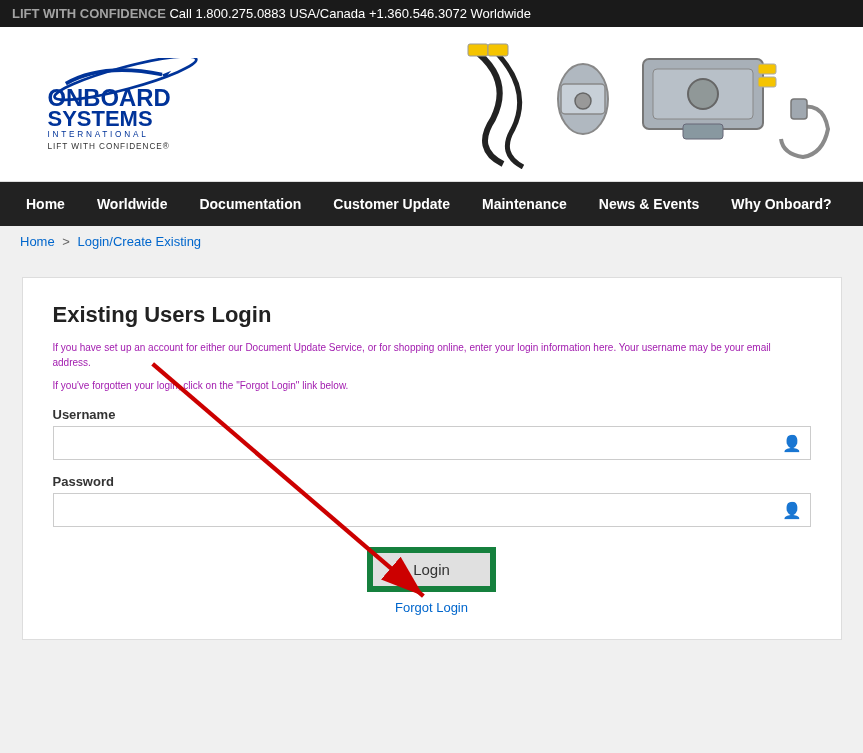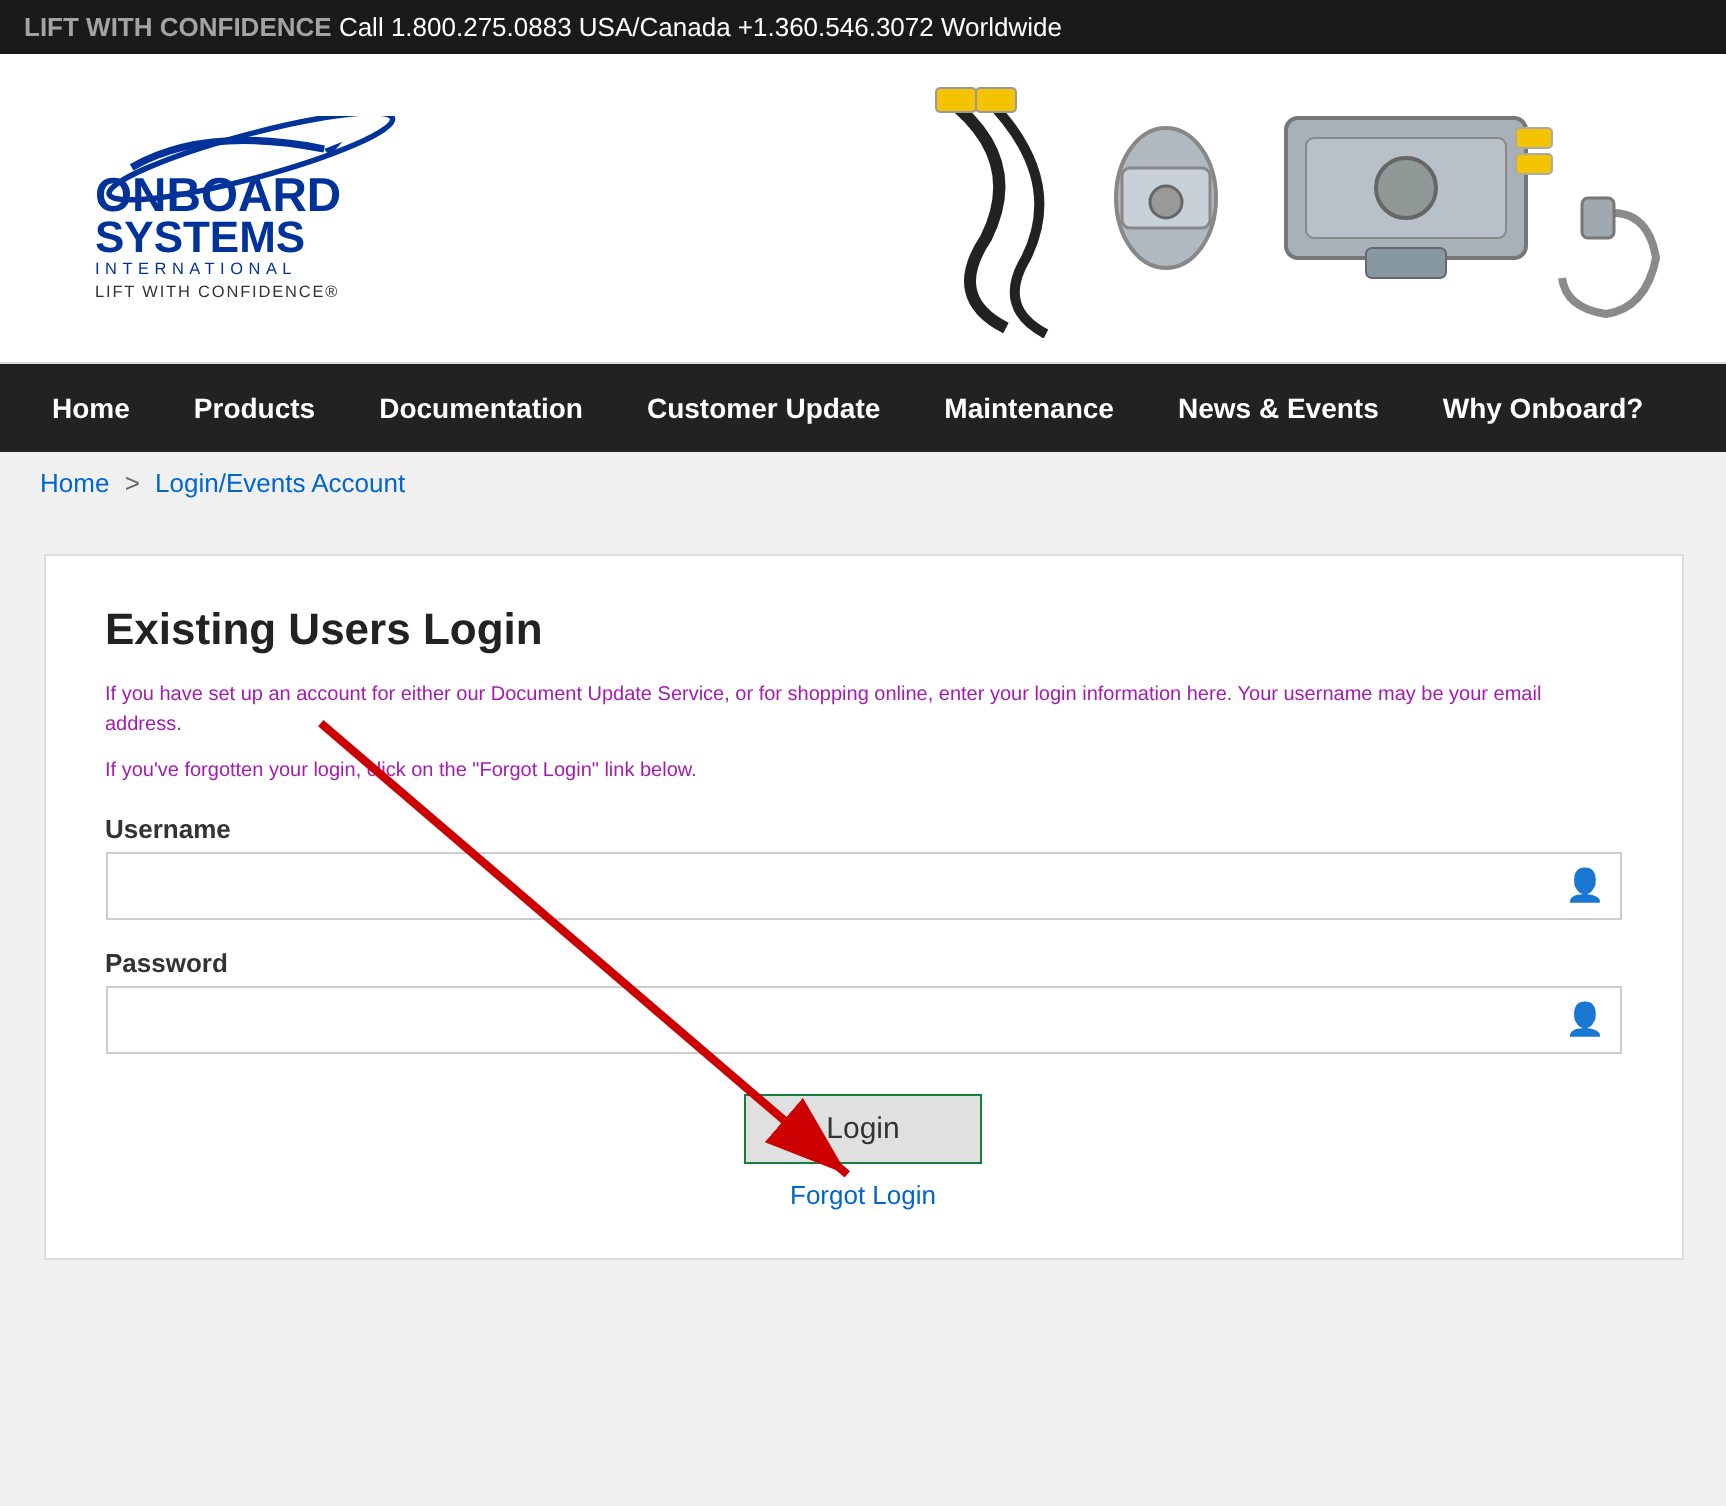--- a/index.html
+++ b/index.html
@@ -131,21 +131,21 @@
       display: flex;
       flex-direction: column;
       align-items: center;
       gap: 8px;
       width: 160px;
       margin-left: auto;
       margin-right: auto;
     }
     #login-button {
       background: #e0e0e0;
-      border: 1px solid #15803d;
+      border: 6px solid #15803d;
       padding: 8px 40px;
       font-size: 15px;
       cursor: pointer;
       color: #333;
     }
     #forgot-link {
       color: #0066cc;
       font-size: 13px;
       text-decoration: none;
       cursor: pointer;
@@ -211,32 +211,32 @@
       <rect x="345" y="38" width="18" height="10" rx="2" fill="#f5c400" stroke="#aaa" stroke-width="1"></rect>
 
       <path d="M380,70 Q410,60 415,90 Q410,115 390,118 Q370,115 368,100" stroke="#8a8a8a" stroke-width="4" fill="none"></path>
       <rect x="378" y="60" width="16" height="20" rx="3" fill="#a0a8b0" stroke="#777" stroke-width="1.5"></rect>
     </svg>
   </div>
 </div>
 
 <nav id="nav">
   <a href="#">Home</a>
-  <a href="#">Products</a>
+  <a href="#">Worldwide</a>
   <a href="#">Documentation</a>
   <a href="#">Customer Update</a>
   <a href="#">Maintenance</a>
   <a href="#">News &amp; Events</a>
   <a href="#">Why Onboard?</a>
 </nav>
 
 <div id="breadcrumb">
   <a href="#">Home</a>
   <span>&gt;</span>
-  <a href="#">Login/Events Account</a>
+  <a href="#">Login/Create Existing</a>
 </div>
 
 <div id="main">
   <div id="login-box">
     <h2>Existing Users Login</h2>
     <p class="info-text">If you have set up an account for either our Document Update Service, or for shopping online, enter your login information here. Your username may be your email address.</p>
     <p class="info-text">If you've forgotten your login, click on the "Forgot Login" link below.</p>
 
     <div class="form-group">
       <label>Username</label>

